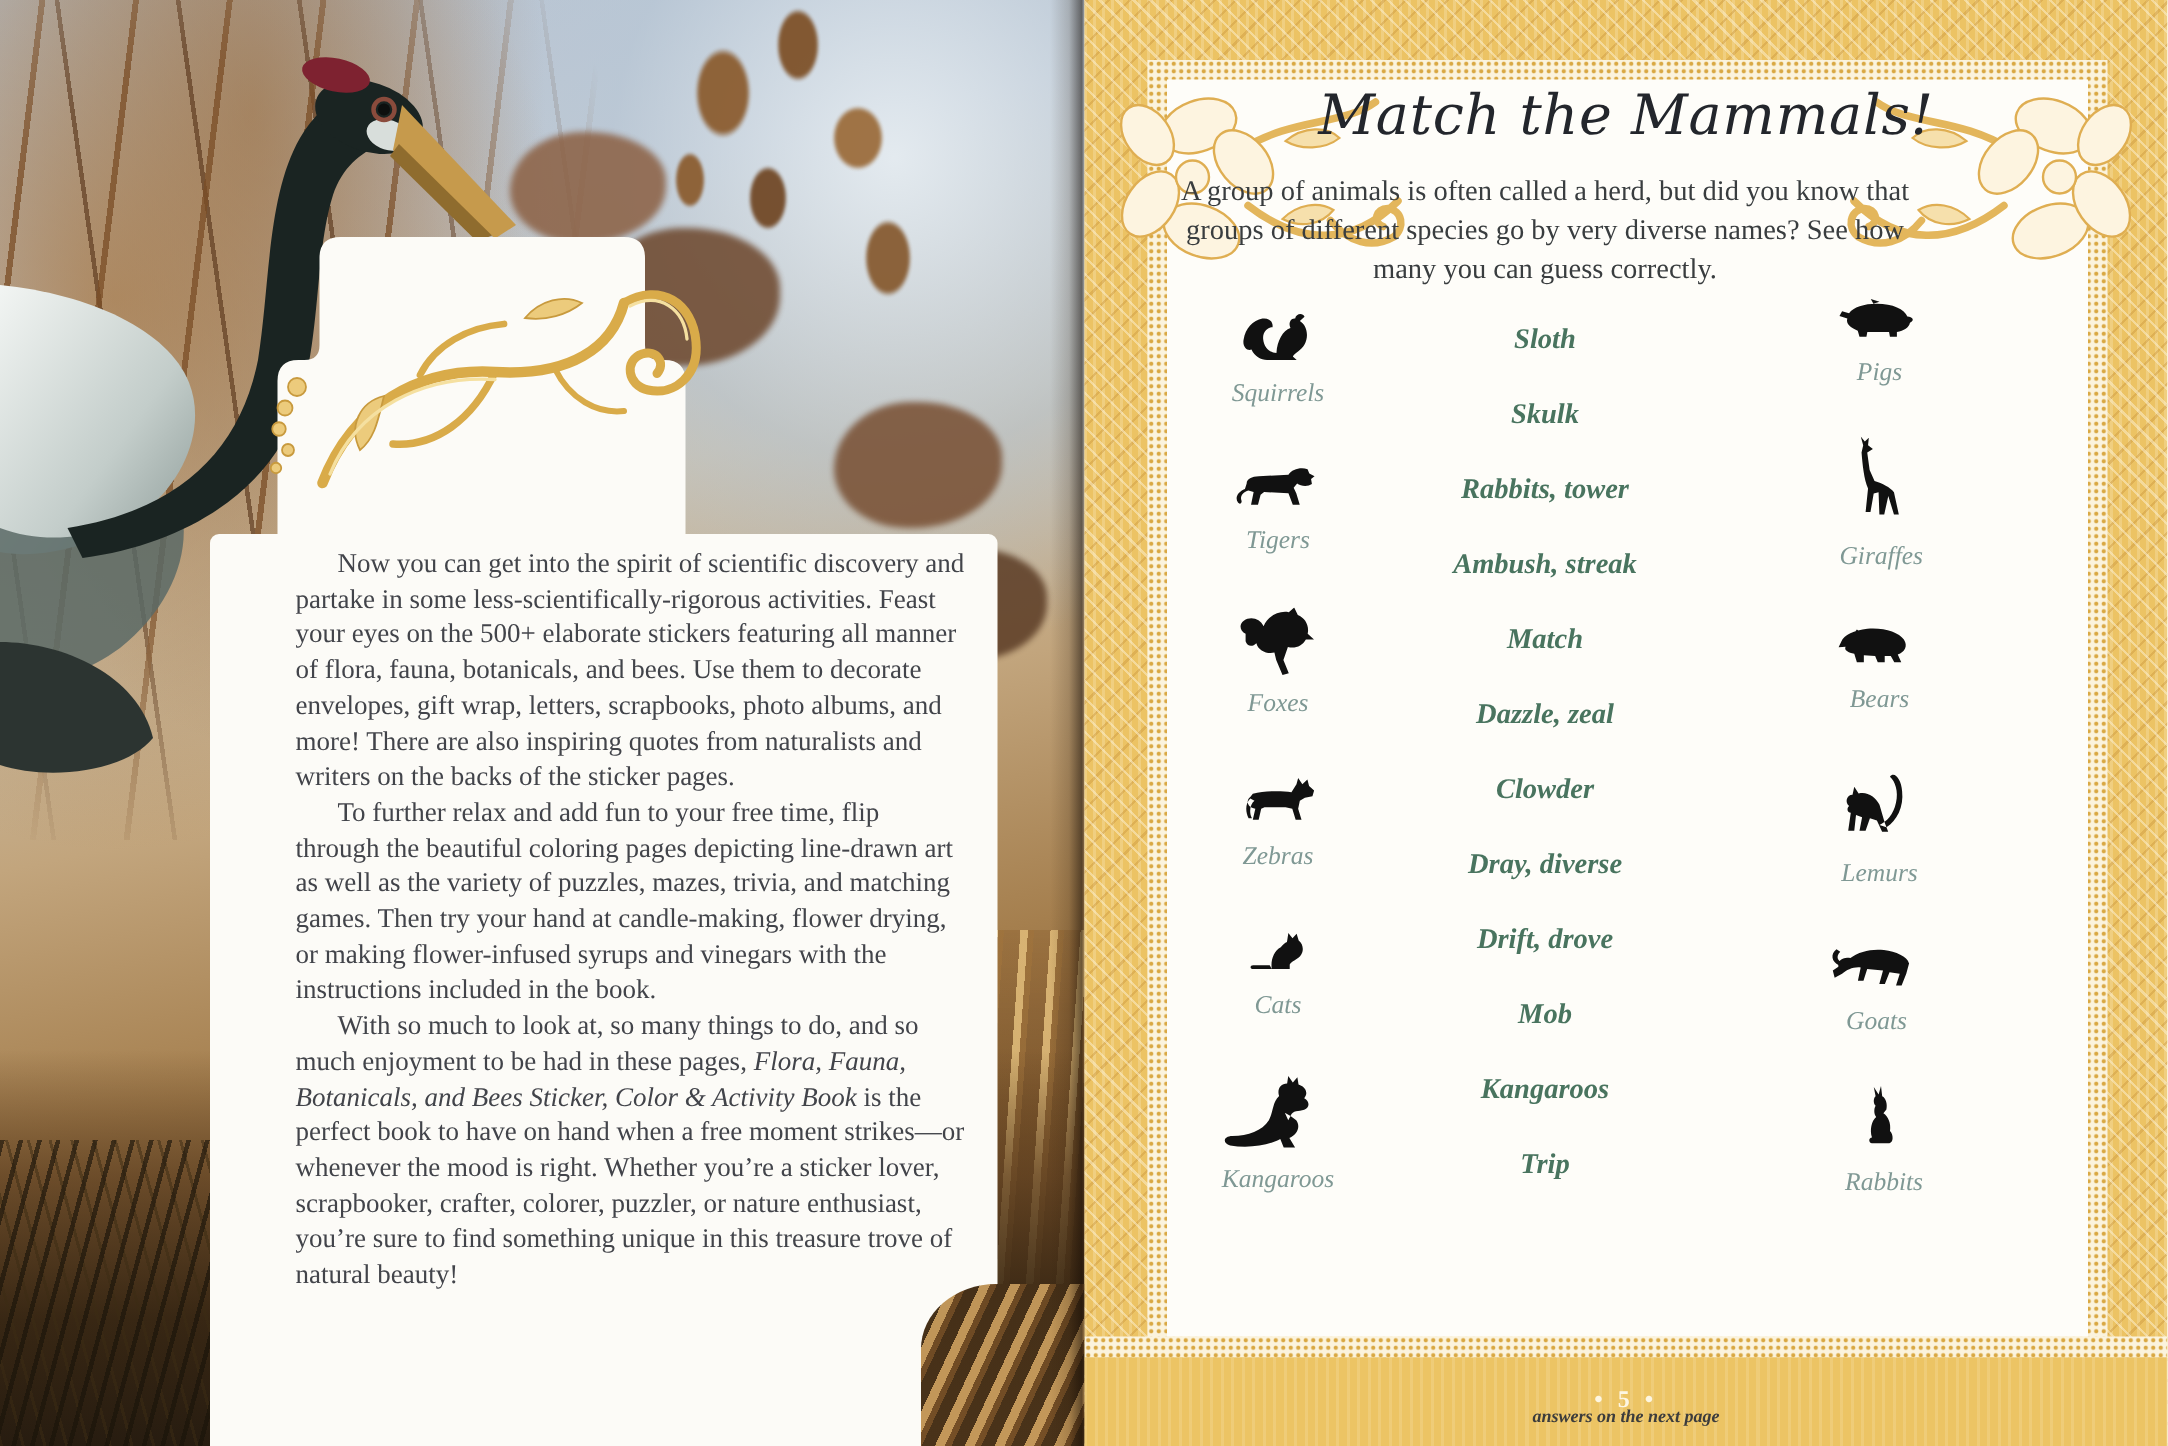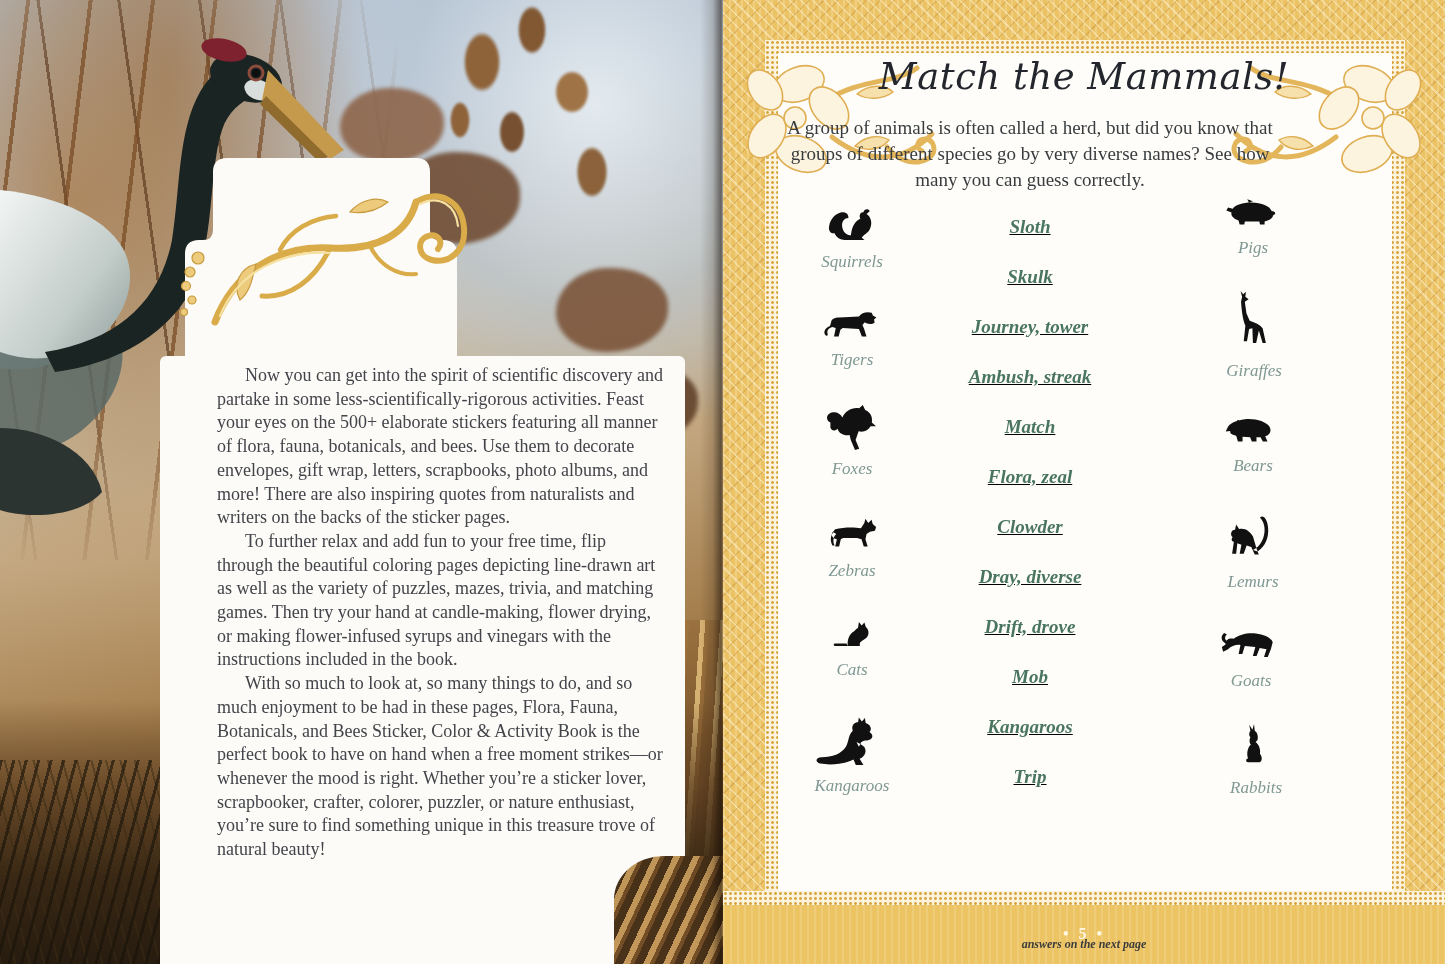--- a/index.html
+++ b/index.html
@@ -35,32 +35,32 @@
     background:repeating-linear-gradient(94deg,rgba(222,186,120,.95) 0 5px,rgba(160,115,60,.65) 5px 9px,rgba(222,186,120,0) 9px 20px),
                linear-gradient(180deg,rgba(140,95,45,.4),rgba(100,65,30,.8));}
   #bottom-dark{left:0;top:700px;width:723px;height:264px;
     background:linear-gradient(180deg,rgba(92,62,32,0) 0%,rgba(92,62,32,.75) 32%,rgba(52,36,18,.95) 68%,#271c10 100%);}
   #grass-left{left:0;top:760px;width:300px;height:204px;opacity:.85;
     background:repeating-linear-gradient(105deg,rgba(26,20,10,.75) 0 3px,transparent 3px 12px),
                repeating-linear-gradient(75deg,rgba(60,44,20,.6) 0 2px,transparent 2px 14px);}
   #crane-svg{position:absolute;left:0;top:0;}
 
   
-  #panel{position:absolute;left:140px;top:356px;width:525px;height:608px;background:#fcfbf7;border-radius:6px 6px 0 0;margin-left:20px;}
+  #panel{position:absolute;left:140px;top:356px;width:525px;height:608px;background:#fcfbf7;border-radius:6px 6px 0 0;}
   #crest-svg{position:absolute;left:140px;top:150px;}
   #corner-grass{position:absolute;left:614px;top:856px;width:109px;height:108px;z-index:5;
     border-radius:46% 0 0 0/40% 0 0 0;
     background:repeating-linear-gradient(115deg,rgba(205,160,95,.9) 0 6px,rgba(120,80,38,.8) 6px 10px,rgba(70,48,24,.9) 10px 18px),
                linear-gradient(180deg,#3a2a16,#6b4a26);}
   #gutter{position:absolute;left:700px;top:0;width:23px;height:964px;z-index:6;
     background:linear-gradient(90deg,rgba(40,25,10,0) 0%,rgba(40,25,10,.18) 55%,rgba(18,10,4,.55) 92%,rgba(18,10,4,.2) 100%);}
 
   #panel-text{position:absolute;left:57px;top:8px;width:446px;color:#42444a;font-size:18px;line-height:23.7px;}
   #panel-text p{margin:0;text-indent:28px;}
-  #panel-text .booktitle{}
+  #panel-text .booktitle{font-style:italic;}
 
   
   #right-page{position:absolute;left:723px;top:0;width:722px;height:964px;overflow:hidden;background-color:#ecc364;
     background-image:repeating-linear-gradient(45deg,rgba(252,240,210,.5) 0 1.5px,rgba(252,240,210,0) 1.5px 8px),
                      repeating-linear-gradient(-45deg,rgba(201,148,60,.4) 0 1.5px,rgba(201,148,60,0) 1.5px 10px),
                      repeating-linear-gradient(90deg,rgba(247,228,180,.35) 0 2px,transparent 2px 6px);}
   .dots{background-color:#fbf3dd;background-image:radial-gradient(circle at 2.5px 2.5px,#d9a843 1.1px,transparent 1.7px);background-size:5px 5px;}
   #dot-frame{position:absolute;left:42px;top:40px;width:640px;height:853px;}
   #inner{position:absolute;left:55px;top:53px;width:614px;height:838px;background:#fefdf9;}
   #dot-band-bottom{position:absolute;left:0;top:891px;width:722px;height:14px;}
@@ -73,21 +73,21 @@
   #corner-right{right:14px;transform:scaleX(-1);}
 
   #rp-title{position:absolute;left:0;top:55px;width:100%;text-align:center;z-index:4;
     font-family:"DejaVu Serif",serif;font-style:italic;font-weight:400;font-size:37px;color:#23262c;letter-spacing:.5px;}
   #rp-intro{position:absolute;left:47px;top:115px;width:520px;text-align:center;z-index:4;
     font-size:19px;line-height:26px;color:#393d3f;}
   .animal-col{position:absolute;display:flex;flex-direction:column;justify-content:space-between;align-items:center;z-index:4;}
   #col-left{left:59px;top:202px;width:140px;height:594px;}
   #col-right{left:419px;top:198px;width:140px;height:600px;align-items:flex-end;}
   #col-nouns{position:absolute;left:197px;top:216px;width:220px;height:572px;z-index:4;
-    display:flex;flex-direction:column;justify-content:space-between;text-align:center;text-decoration:underline;}
+    display:flex;flex-direction:column;justify-content:space-between;text-align:center;}
   .noun{font-style:italic;font-weight:bold;font-size:19px;color:#49745f;}
   .animal{display:flex;flex-direction:column;align-items:center;}
   .animal svg{display:block;}
   .animal-label{margin-top:4px;font-style:italic;font-size:17px;color:#7f9894;}
   #rp-footnote{position:absolute;left:0;bottom:12px;width:100%;text-align:center;z-index:4;
     font-style:italic;font-weight:bold;font-size:12px;color:#3c3c3c;}
 </style>
 </head>
 <body>
 
@@ -246,24 +246,24 @@
         <div class="animal">
           <svg viewBox="0 0 100 80" width="76" height="56" preserveAspectRatio="none">
             <path d="M8,68 C1,66 2,59 10,59 C24,59 36,54 42,44 C46,36 45,27 51,21 C49,15 52,9 58,9 L59,2 L63,8 L67,3 L68,10 C74,12 77,18 73,23 C78,26 78,32 73,34 C68,36 63,34 61,40 L66,44 C70,50 67,58 60,61 L65,70 L55,70 L52,62 C42,68 24,71 8,68 Z M61,40 L56,37 L59,44 Z" fill="#111111"></path>
           </svg>
           <div class="animal-label">Kangaroos</div>
         </div>
       </div>
     <div id="col-nouns">
         <div class="noun">Sloth</div>
         <div class="noun">Skulk</div>
-        <div class="noun">Journey, tower</div>
+        <div class="noun">Rabbits, tower</div>
         <div class="noun">Ambush, streak</div>
         <div class="noun">Match</div>
-        <div class="noun">Flora, zeal</div>
+        <div class="noun">Dazzle, zeal</div>
         <div class="noun">Clowder</div>
         <div class="noun">Dray, diverse</div>
         <div class="noun">Drift, drove</div>
         <div class="noun">Mob</div>
         <div class="noun">Kangaroos</div>
         <div class="noun">Trip</div>
       </div>
     <div id="col-right" class="animal-col">
         <div class="animal">
           <svg viewBox="0 0 100 80" width="58" height="36" preserveAspectRatio="none">

